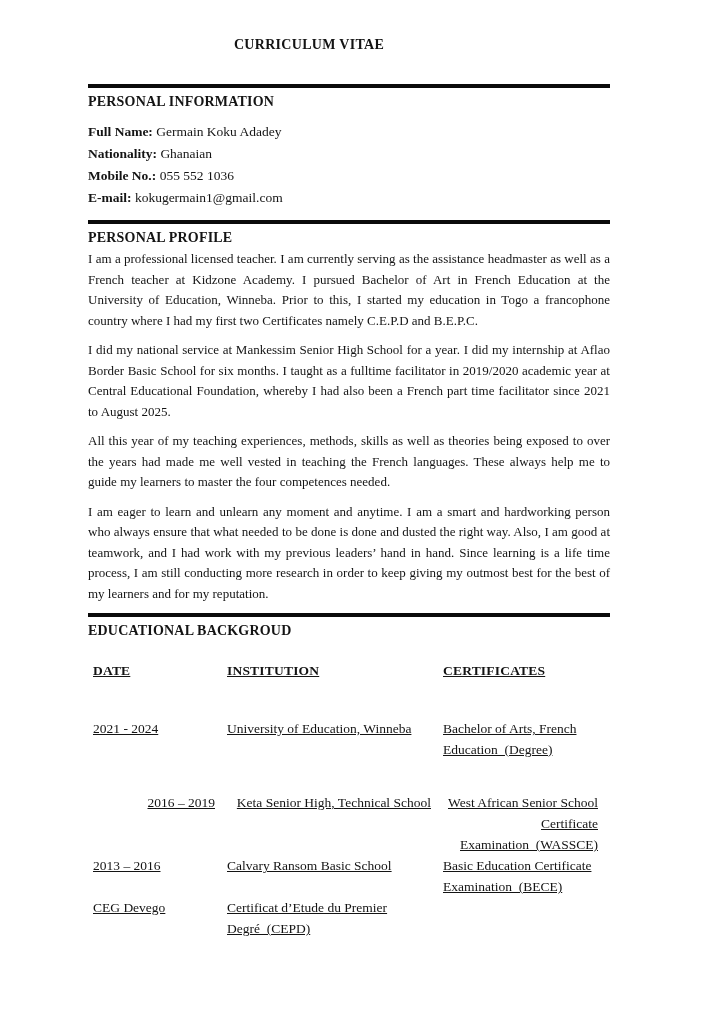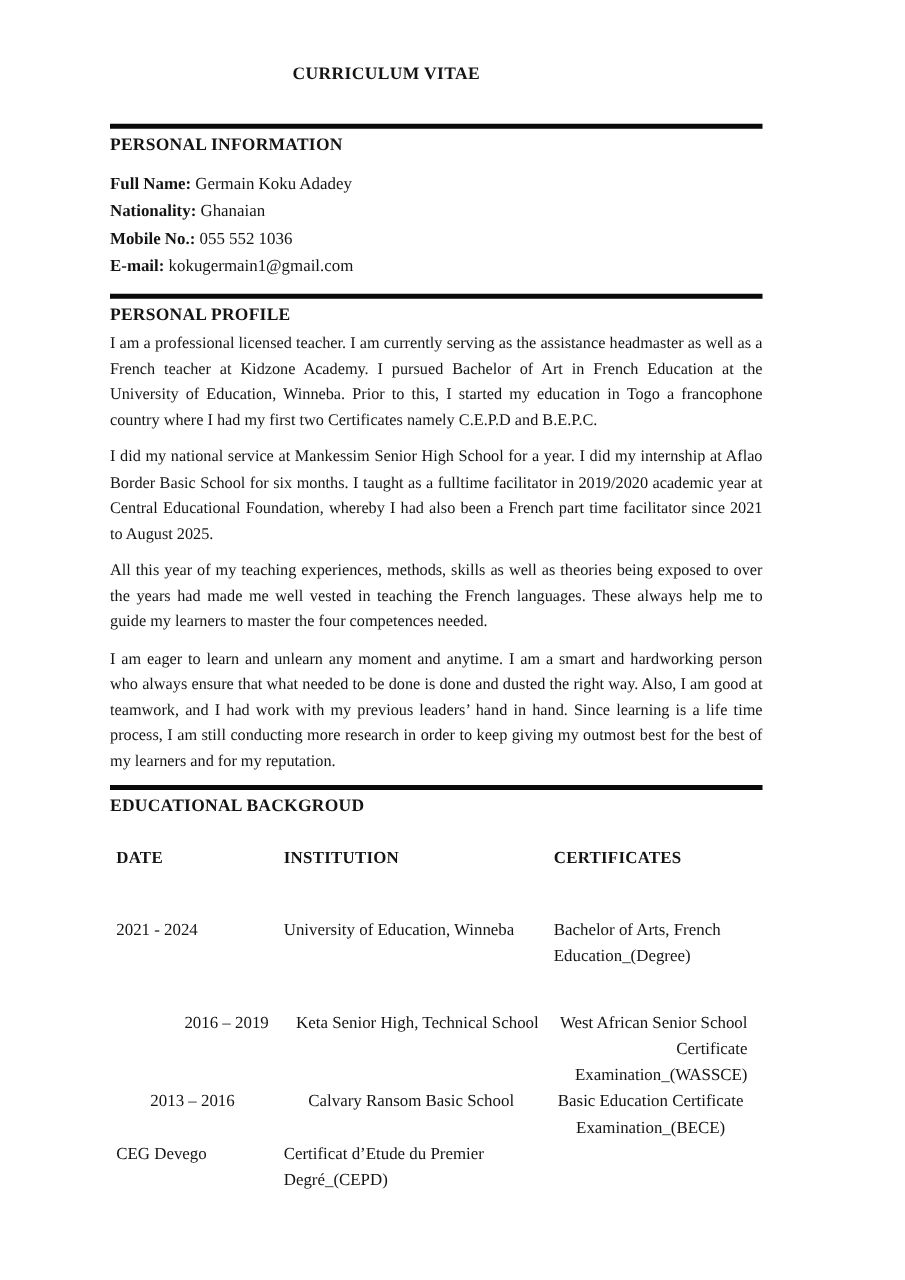--- a/index.html
+++ b/index.html
@@ -10,21 +10,21 @@
     height: 1024px;
     margin: 0 auto;
     background: #ffffff;
     font-family: "Liberation Serif", "DejaVu Serif", serif;
     color: #141414;
     overflow: hidden;
   }
   .content {
     position: absolute;
     left: 88px;
-    top: 16px;
+    top: 1px;
     width: 522px;
   }
   .doc-title {
     margin-top: 36px;
     padding-right: 80px;
     text-align: center;
     font-weight: bold;
     font-size: 14px;
     letter-spacing: 0.3px;
   }
@@ -59,30 +59,31 @@
   .profile-paragraphs p:last-child { margin-bottom: 4px; font-family: Liberation Serif, serif; }
   .edu-table {
     margin-top: 19px;
     padding-left: 5px;
     font-size: 13.5px;
   }
   .edu-row {
     display: grid;
     grid-template-columns: 134px 216px 167px;
     line-height: 21px;
+    text-decoration: underline;
   }
   .edu-header {
     font-weight: bold;
     letter-spacing: 0.2px;
     margin-bottom: 37px;
   }
   .edu-row .cell { padding-right: 12px; }
   .row-0 { margin-bottom: 32px; }
   .row-1 { margin-bottom: 0; text-align: right; }
-  .row-2 { margin-bottom: 0; text-align: center; }
+  .row-2 { margin-bottom: 0; }
 </style>
 </head>
 <body>
 
 <div class="page">
   <div class="content">
 
     <div class="doc-title">CURRICULUM VITAE</div>
 
     <hr class="rule rule-1">

